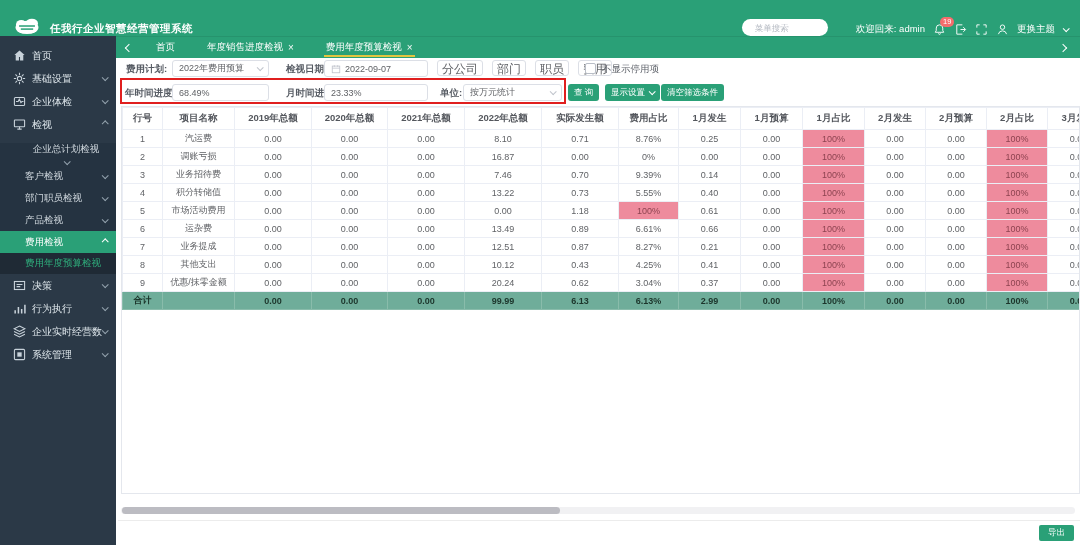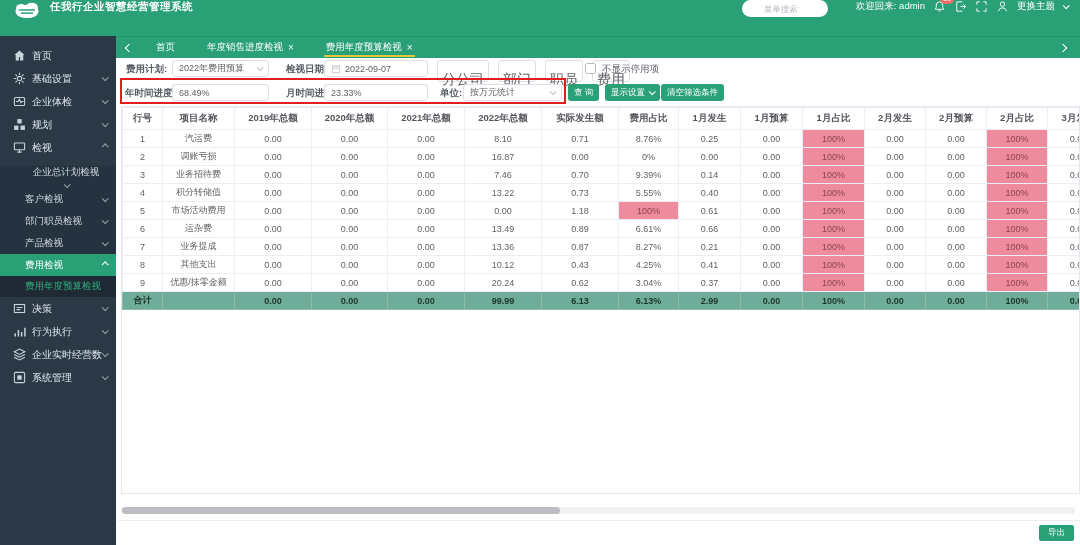--- a/index.html
+++ b/index.html
@@ -2,27 +2,27 @@
 <html style="--accent-green: #2aa077; --sidebar-dark: #2b3947; --submenu-dark: #253341; --leaf-dark: #1f2a35; --pink-highlight: #ee8b9d; --total-row-teal: #6fad9a; --tab-underline-yellow: #e2c53f; --badge-red: #f56c6c; --annotation-red: #e01f1f;"><head>
 <meta charset="utf-8">
 <style>
   * { margin:0; padding:0; box-sizing:border-box; }
   html,body { width:1080px; height:545px; overflow:hidden; }
   body { font-family:"Liberation Sans","DejaVu Sans",sans-serif; background:#fff; position:relative; }
   #app { position:relative; width:1080px; height:545px; overflow:hidden; }
 
   
   .header { position:absolute; left:0; top:0; width:1080px; height:36px;
-    background:var(--accent-green,#2aa077); display:flex; align-items:flex-start;
+    background:var(--accent-green,#2aa077); display:flex; align-items:flex-end;
     padding:0 12px; gap:8px; color:#fff; z-index:20; }
   .logo { width:30px; height:20px; flex:none; display:flex; align-items:center; }
   .app-title { font-size:10.5px; font-weight:bold; letter-spacing:.5px; white-space:nowrap; }
   .header-spacer { flex:1; }
   .search-input { width:86px; height:17px; border:none; border-radius:9px; background:#fff;
-    font-size:8.5px; padding:0 22px; color:#666; outline:none; font-family:inherit; }
+    font-size:8.5px; padding:0 13px; color:#666; outline:none; font-family:inherit; }
   .search-input::placeholder { color:#b7bcc4; }
   .welcome { font-size:9.5px; white-space:nowrap; margin-left:20px; }
   .hicon { width:13px; height:13px; color:#fff; position:relative; flex:none; cursor:pointer; }
   .hicon svg { width:13px; height:13px; display:block; }
   .badge { position:absolute; top:-6px; left:7px; background:var(--badge-red,#f56c6c); color:#fff;
     font-size:7.5px; line-height:10px; height:10px; padding:0 3px; border-radius:6px; white-space:nowrap; }
   .theme-switch { display:flex; align-items:center; gap:8px; font-size:9.5px; cursor:pointer; white-space:nowrap; }
 
   .chev { display:inline-block; width:5px; height:5px; border-right:1.2px solid currentColor;
     border-bottom:1.2px solid currentColor; }
@@ -63,21 +63,21 @@
   .content { position:absolute; left:118px; top:58px; width:964px; height:487px; background:#fff; }
 
   .flabel { position:absolute; height:17px; line-height:17px; font-size:9.5px; font-weight:600; color:#565b63; }
   .fbox { position:absolute; height:17px; border:1px solid #dcdfe6; border-radius:3px; background:#fff;
     font-size:9px; color:#606266; display:flex; align-items:center; padding:0 6px; }
   .fbox .chev { position:absolute; right:6px; color:#c0c4cc; }
   .cal-icon { width:10px; height:10px; margin-right:4px; color:#c0c4cc; flex:none; }
   .cal-icon svg { width:10px; height:10px; display:block; }
   .scope-row { position:absolute; left:319px; top:2px; display:flex; gap:9px; }
   .scope-btn { height:16px; border:1px solid #dcdfe6; border-radius:3px; background:#fff;
-    font-size:14px; color:#606266; padding:10px 4px; cursor:pointer; font-family:inherit; }
+    font-size:12px; color:#606266; padding:0 4px; cursor:pointer; font-family:inherit; }
   .checkbox { position:absolute; left:467px; top:5px; width:11px; height:11px;
     border:1px solid #b9bec7; border-radius:2px; background:#fff; cursor:pointer; }
   .chk-label { position:absolute; left:484px; top:2px; height:17px; line-height:17px;
     font-size:9.5px; color:#5a5e66; }
   .gbtn { position:absolute; height:17px; background:var(--accent-green,#2aa077); color:#fff;
     border:none; border-radius:3px; font-size:8.5px; padding:0 6px; cursor:pointer;
     display:flex; align-items:center; gap:4px; font-family:inherit; white-space:nowrap; }
   .annotation-box { position:absolute; left:2px; top:20px; width:446px; height:26px;
     border:2px solid var(--annotation-red,#e01f1f); z-index:9; pointer-events:none; }
 
@@ -175,31 +175,20 @@
           <svg viewBox="0 0 12 12" fill="none" stroke="currentColor">
             <rect x="1.3" y="2.3" width="9.4" height="7.4" rx="1"></rect>
             <path d="M2.8 6h2l1-2 1.5 3 1-1h1.4"></path>
           </svg>
         </span>
         <span class="mi-label">企业体检</span>
         <span class="chev down"></span>
       </div>
       <div class="mi root">
         <span class="mi-icon">
-          <svg viewBox="0 0 12 12">
-            <rect x="4" y="1" width="4" height="4" fill="currentColor"></rect>
-            <rect x="1" y="7" width="4" height="4" fill="currentColor"></rect>
-            <rect x="7" y="7" width="4" height="4" fill="currentColor"></rect>
-          </svg>
-        </span>
-        <span class="mi-label">规划</span>
-        <span class="chev down"></span>
-      </div>
-      <div class="mi root">
-        <span class="mi-icon">
           <svg viewBox="0 0 12 12" fill="none" stroke="currentColor">
             <rect x="1.3" y="1.8" width="9.4" height="6.2" rx=".5"></rect>
             <path d="M4 10.3h4M6 8v2.3"></path>
           </svg>
         </span>
         <span class="mi-label">检视</span>
         <span class="chev up"></span>
       </div>
       <div class="mi sub" style="margin-top: 7px; flex-direction: column;">
         <span class="mi-label">企业总计划检视</span>
@@ -474,21 +463,21 @@
               <td>0.00</td>
               <td class="pink">100%</td>
               <td>0.00</td>
             </tr>
             <tr>
               <td>7</td>
               <td>业务提成</td>
               <td>0.00</td>
               <td>0.00</td>
               <td>0.00</td>
-              <td>13.36</td>
+              <td>12.51</td>
               <td>0.87</td>
               <td>8.27%</td>
               <td>0.21</td>
               <td>0.00</td>
               <td class="pink">100%</td>
               <td>0.00</td>
               <td>0.00</td>
               <td class="pink">100%</td>
               <td>0.00</td>
             </tr>

